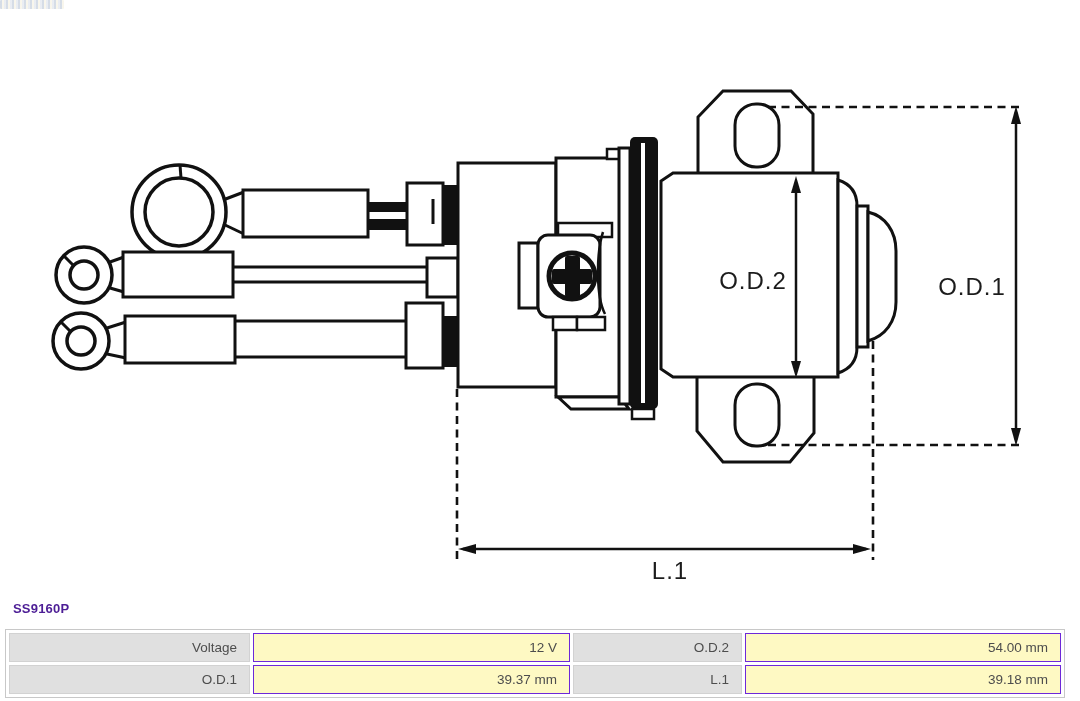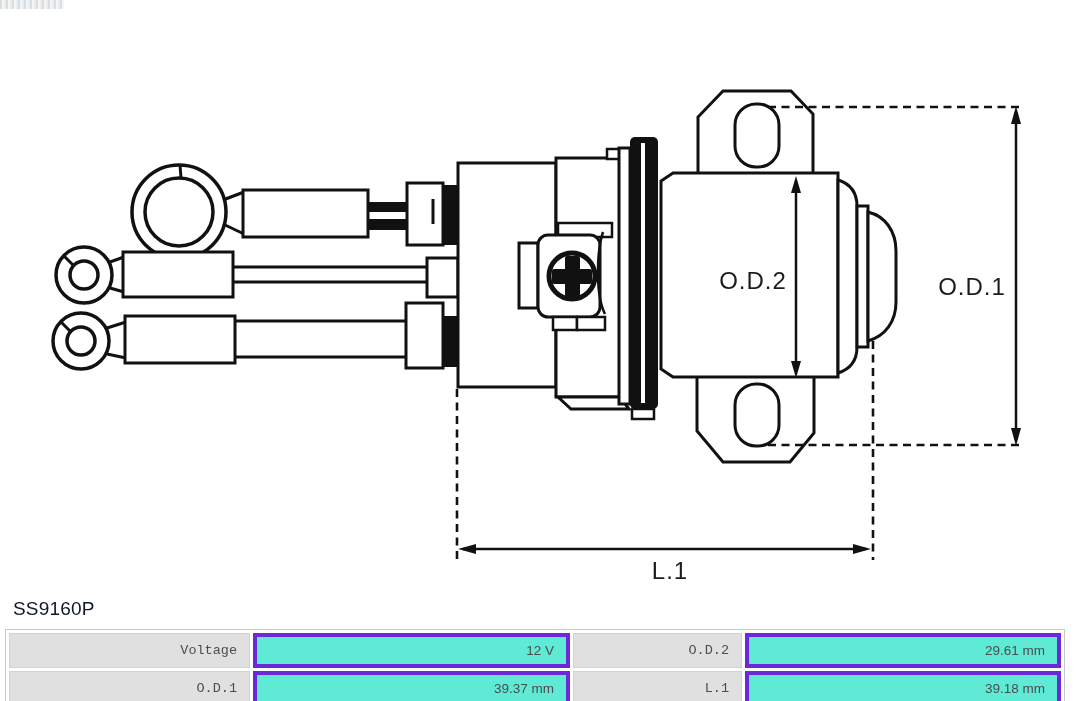--- a/index.html
+++ b/index.html
@@ -9,34 +9,34 @@
   }
   .logo-artifact{
     position:absolute;top:0;left:0;width:64px;height:9px;border-radius:1px;
     background:
       repeating-linear-gradient(90deg, rgba(110,135,170,.38) 0 2px, rgba(235,228,200,.45) 2px 4px, rgba(160,175,200,.30) 4px 6px);
     opacity:.75;
   }
   .diagram-svg{position:absolute;top:0;left:0;}
   .part-number{
     position:absolute;top:597px;left:13px;
-    font-size:19px;line-height:24px;color:#0f172a;letter-spacing:.2px;
+    font-size:13px;line-height:24px;color:#4c1d95;letter-spacing:.2px;font-weight:bold;
   }
   table.spec{
     position:absolute;top:629px;left:5px;
     border-collapse:separate;border-spacing:3px;
     background:#ffffff;border:1px solid #c8c8c8;
     table-layout:fixed;
   }
   table.spec td{
     height:27px;padding:0 12px;font-size:13.5px;color:#4d4d4d;
     text-align:right;vertical-align:middle;white-space:nowrap;overflow:hidden;
   }
-  td.lbl{background:#e0e0e0;border:1px solid #d2d2d2;font-family:Liberation Mono, monospace;}
-  td.val{background:#5eead4;border:4px solid #6d28d9;}
+  td.lbl{background:#e0e0e0;border:1px solid #d2d2d2;}
+  td.val{background:#fef9c3;border:1px solid #6d28d9;}
   svg .ln{stroke:#111111;fill:none;}
   svg .wfill{fill:#ffffff;stroke:#111111;}
   svg .bfill{fill:#111111;stroke:none;}
   svg text{font-family:"Liberation Sans", sans-serif;fill:#1c1c1c;}
 </style>
 </head>
 <body>
 
 <div class="logo-artifact"></div>
 
@@ -173,21 +173,21 @@
     <col style="width:241px">
       <col style="width:317px">
     <col style="width:169px">
       <col style="width:316px">
   </colgroup>
   <tbody>
     <tr>
       <td class="lbl">Voltage</td>
       <td class="val">12 V</td>
       <td class="lbl">O.D.2</td>
-      <td class="val">29.61 mm</td>
+      <td class="val">54.00 mm</td>
     </tr>
     <tr>
       <td class="lbl">O.D.1</td>
       <td class="val">39.37 mm</td>
       <td class="lbl">L.1</td>
       <td class="val">39.18 mm</td>
     </tr>
   </tbody>
 </table>
 

